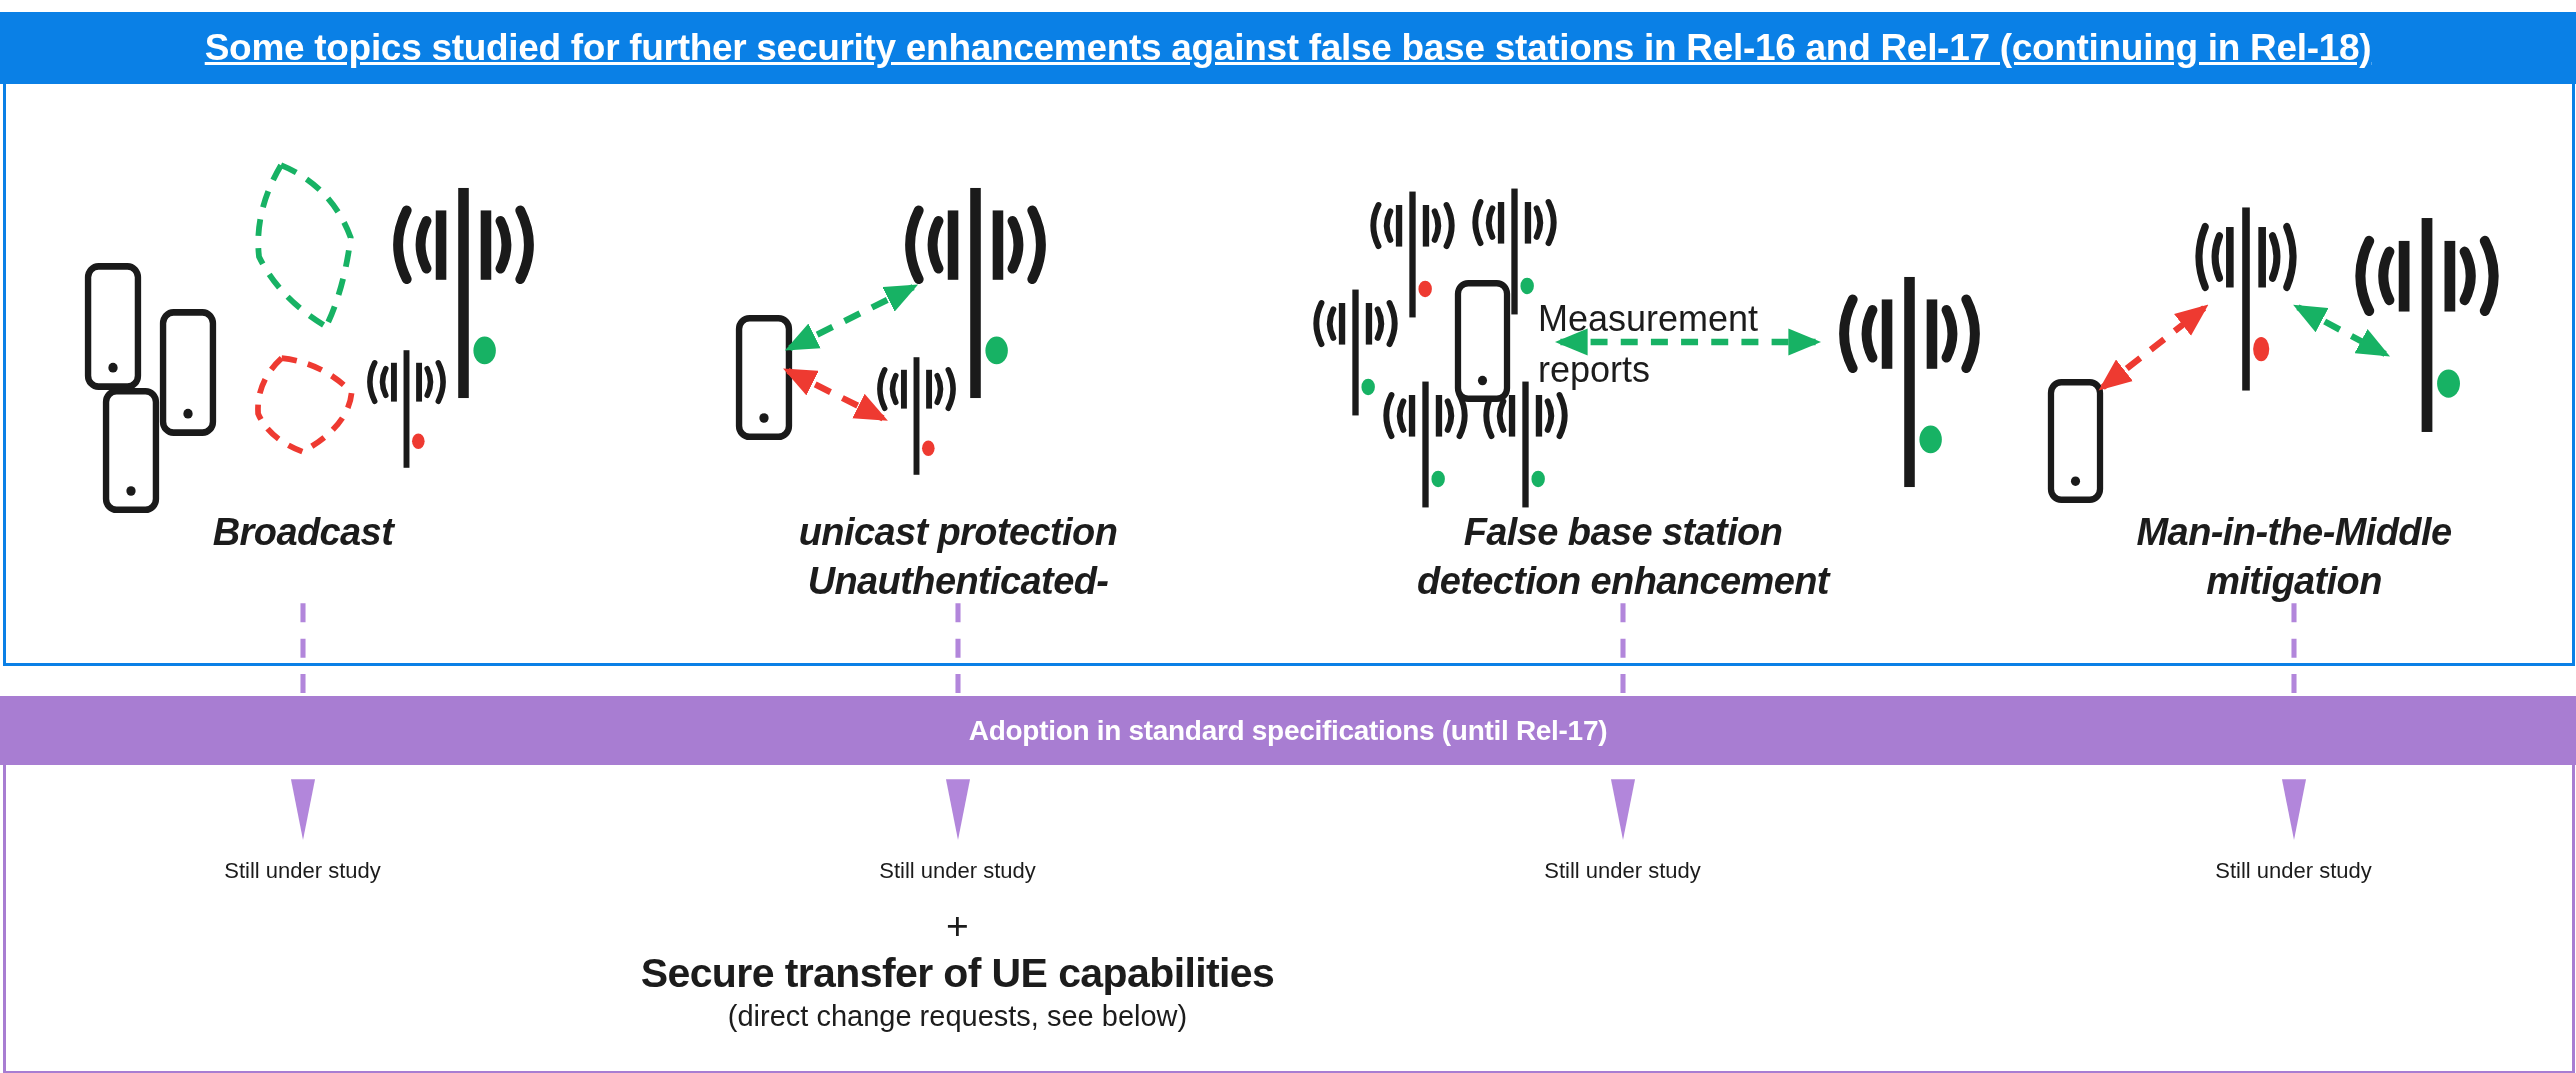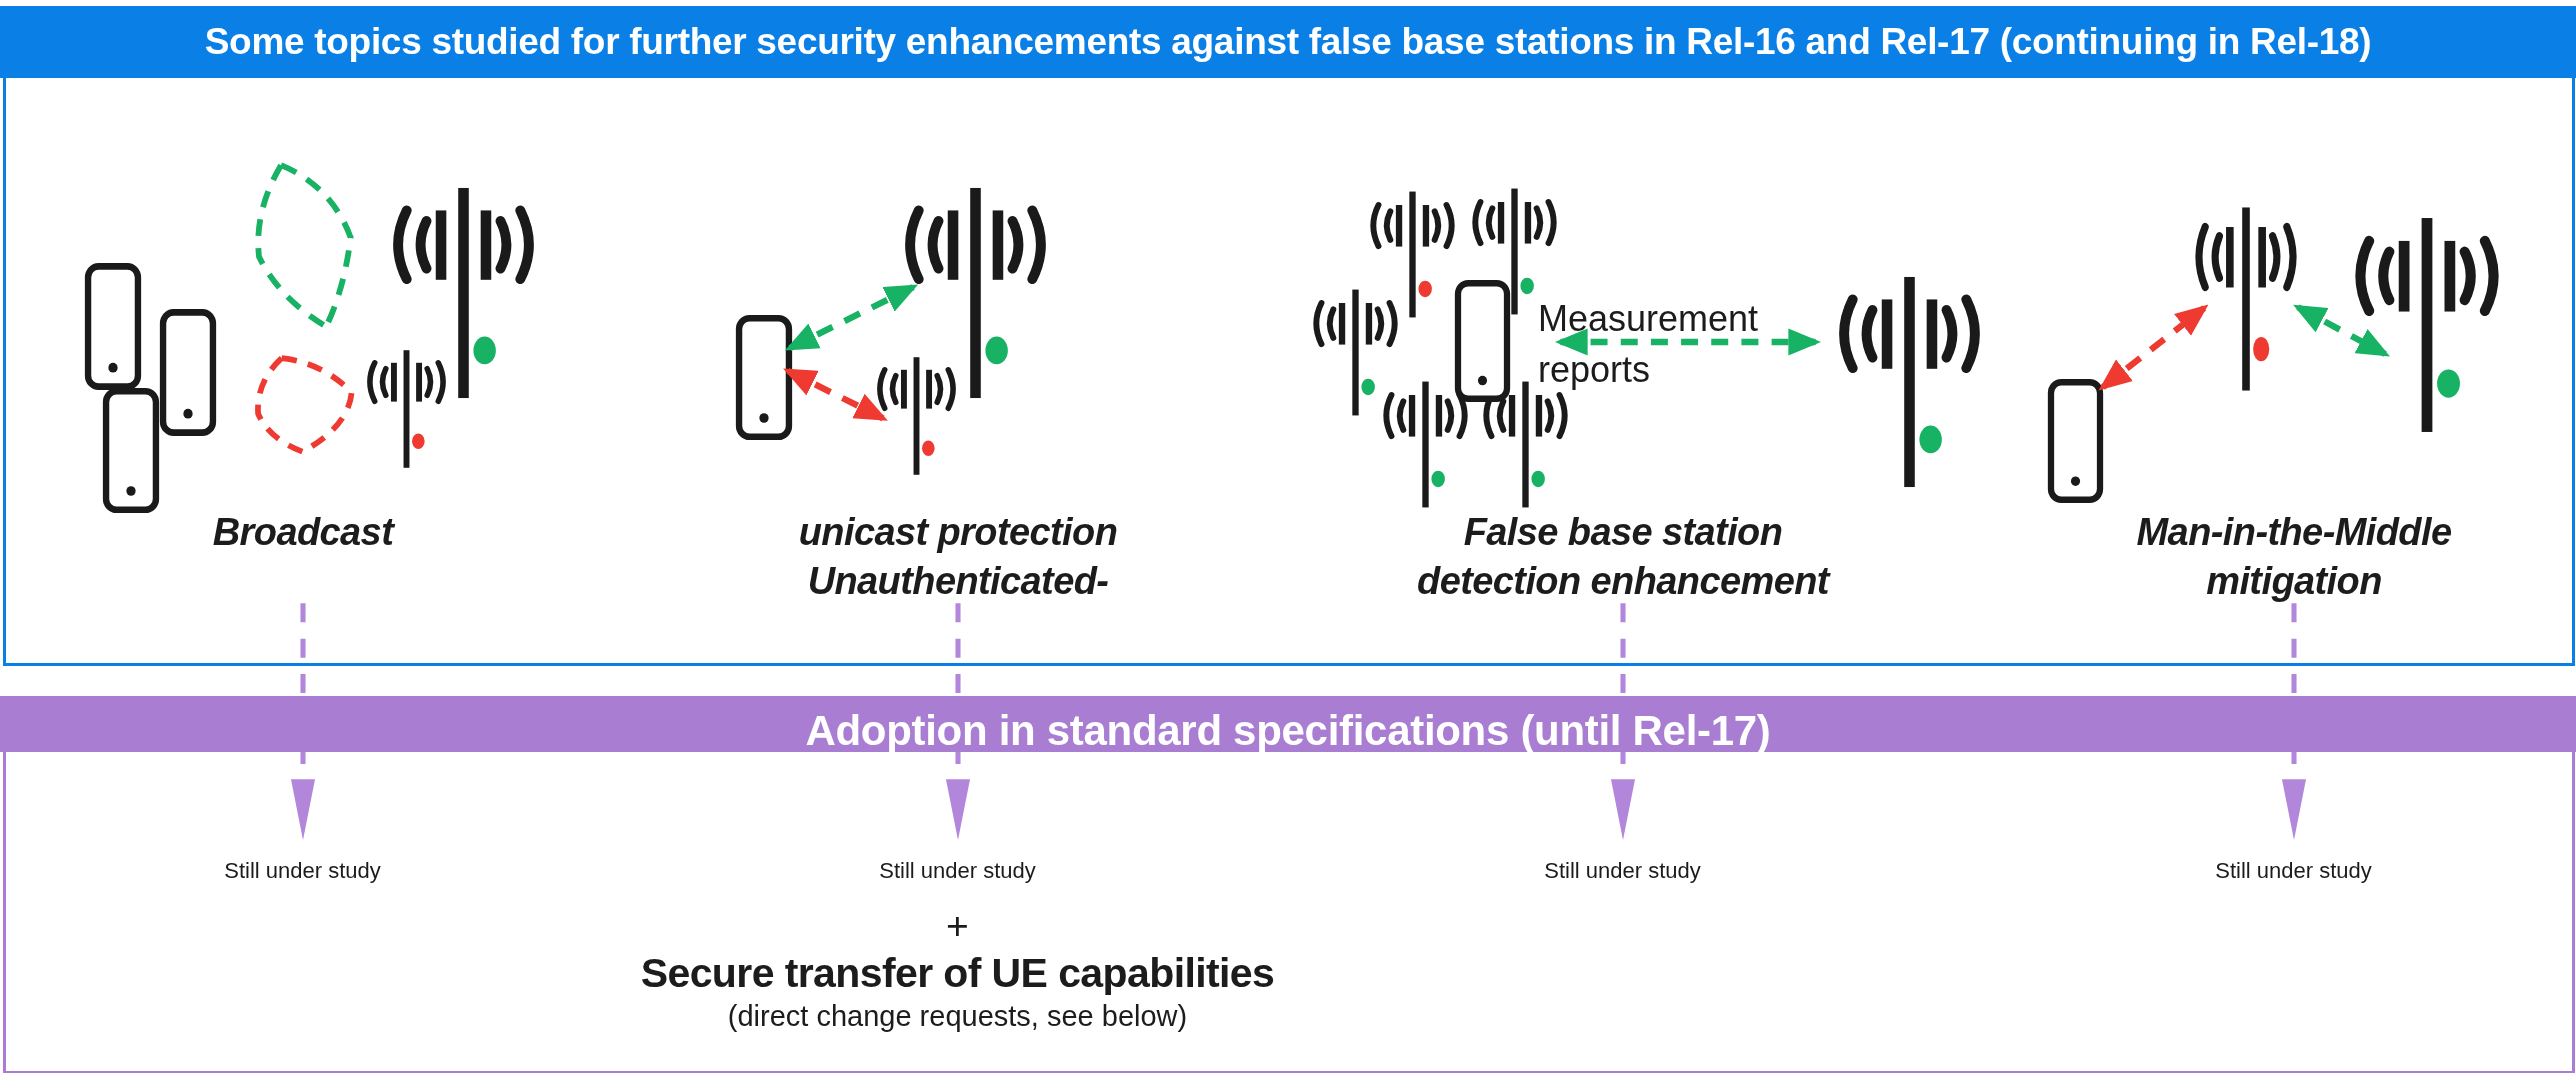--- a/index.html
+++ b/index.html
@@ -5,22 +5,22 @@
   :root{
     --banner-blue:#0a80e6; --banner-purple:#a87dd2; --arrow-purple:#b286db;
     --genuine-base-station-dot:#17b264; --false-base-station-dot:#ee3a31; --ink:#1c1c1c;
   }
   html,body{margin:0;padding:0;background:#ffffff;}
   #canvas{position:relative;width:2576px;height:1074px;overflow:hidden;background:#fff;
           font-family:"Liberation Sans", sans-serif;color:var(--ink);}
   .abs{position:absolute;}
   
   .banner{left:0;width:2576px;text-align:center;color:#fff;font-weight:bold;z-index:2;}
-  #title-banner{top:6px;height:72px;line-height:72px;font-size:37px;letter-spacing:-0.3px;background:var(--banner-blue);}
-  #adoption-banner{top:696px;height:56px;line-height:69px;font-size:42px;letter-spacing:-0.3px;background:var(--banner-purple);text-align:center;}
+  #title-banner{top:12px;height:72px;line-height:72px;font-size:37px;letter-spacing:-0.3px;background:var(--banner-blue);text-decoration:underline;}
+  #adoption-banner{top:696px;height:69px;line-height:69px;font-size:28px;letter-spacing:-0.3px;background:var(--banner-purple);text-align:center;}
   
   #topics-box{left:2.5px;top:32px;width:2566px;height:628px;border:3.2px solid var(--banner-blue);z-index:0;background:transparent;}
   #adoption-box{left:2.5px;top:723px;width:2566px;height:345px;border:3.2px solid var(--banner-purple);z-index:0;background:transparent;}
   
   .scenario-label{top:508px;width:444px;text-align:center;font-weight:bold;font-size:38px;line-height:49px;letter-spacing:-0.6px;z-index:3;font-style:italic;}
   .outcome{top:850px;width:393px;text-align:center;font-size:22px;line-height:41px;z-index:3;}
   .plus{top:904px;width:393px;text-align:center;font-size:39px;z-index:3;}
   .outcome-extra{top:950px;width:761px;text-align:center;font-weight:bold;font-size:41px;letter-spacing:-0.6px;z-index:3;}
   .outcome-note{top:1000px;width:761px;text-align:center;font-size:29px;z-index:3;}
   .annotation{width:330px;text-align:left;font-size:36px;line-height:39px;z-index:3;padding-left:28px;}

